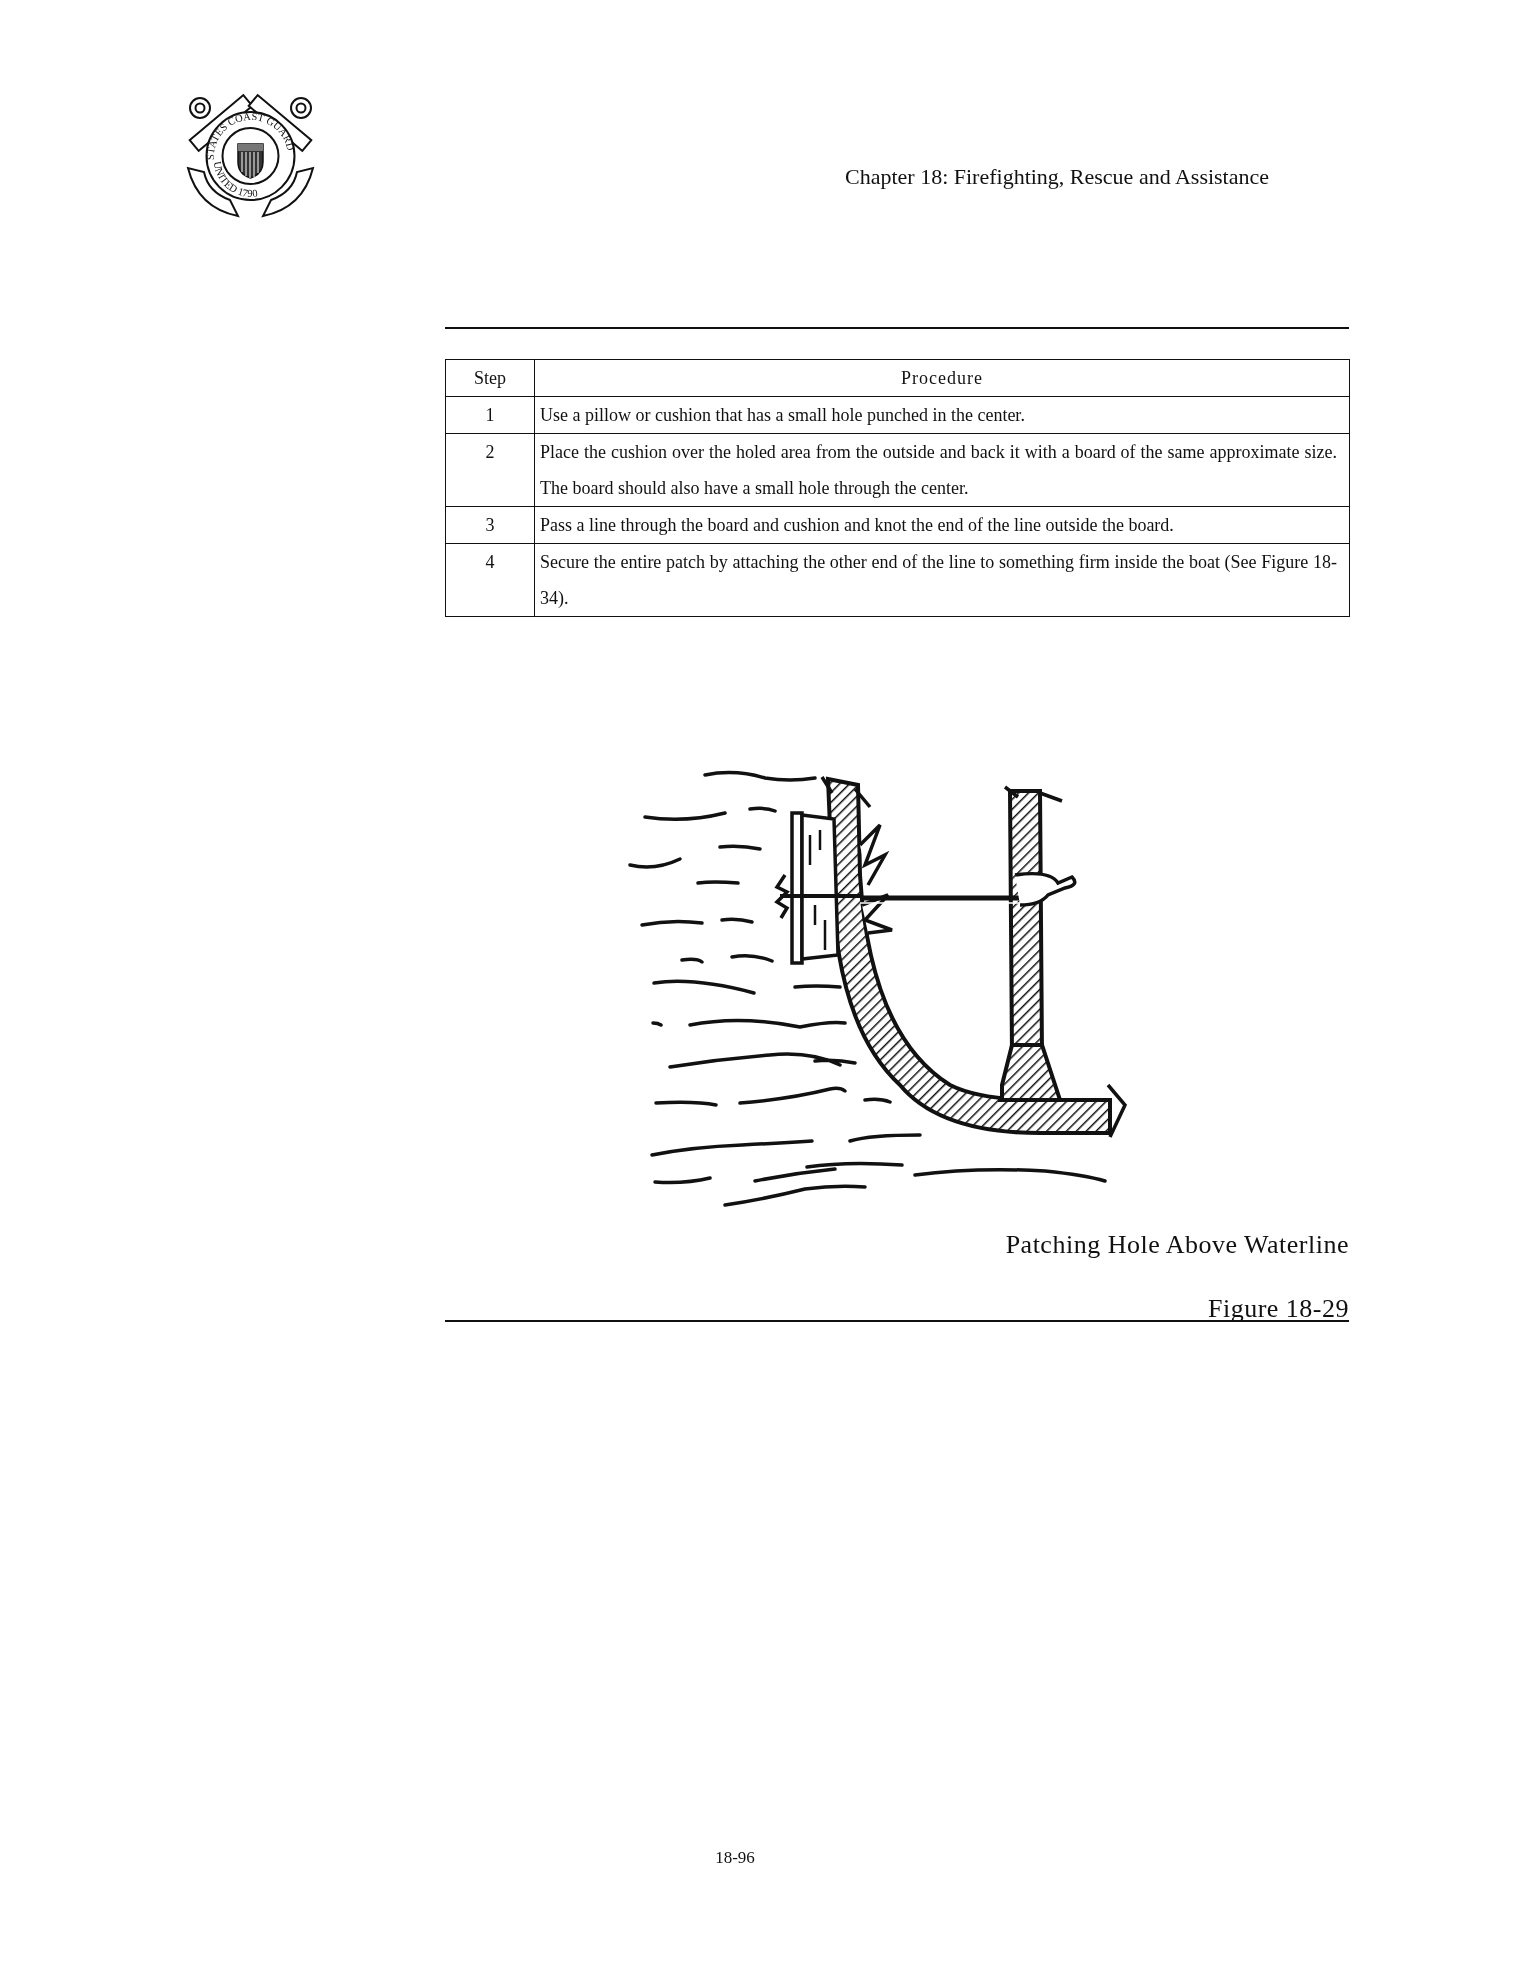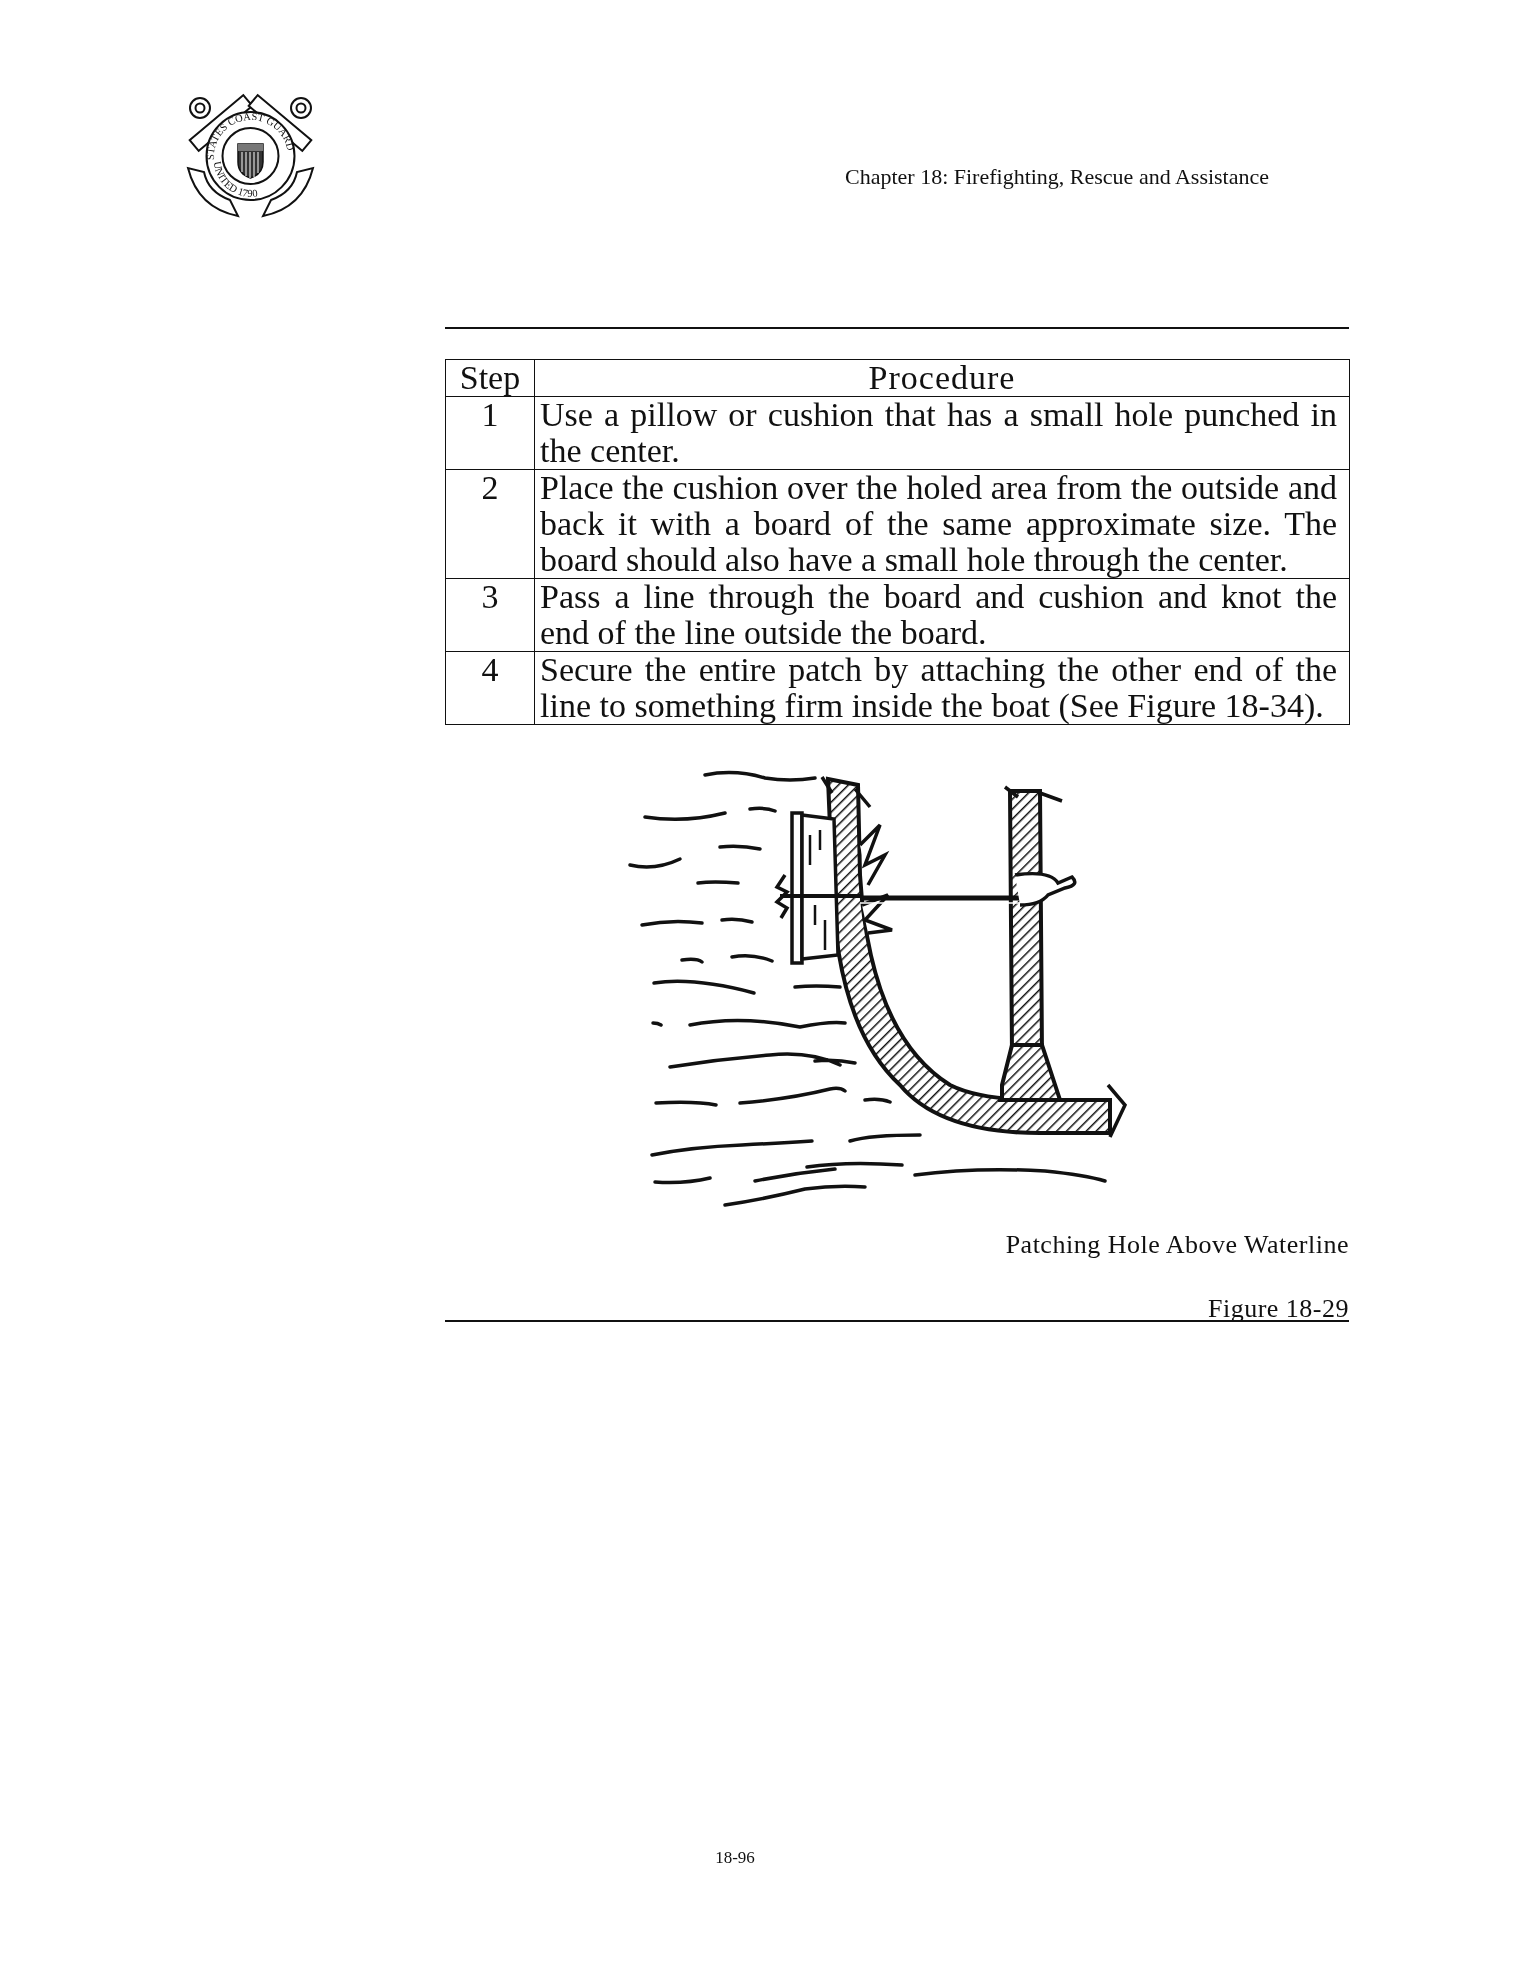--- a/index.html
+++ b/index.html
@@ -4,21 +4,21 @@
 <style>
   html, body { margin:0; padding:0; background:#ffffff; }
   body { width:1530px; height:1980px; position:relative; overflow:hidden;
          font-family:"Liberation Serif", "DejaVu Serif", serif; color:#111; }
   .logo { position:absolute; left:178px; top:88px; width:145px; height:135px; }
   .chapter-header { position:absolute; left:845px; top:120px; font-size:22px; white-space:nowrap;margin-top:44px; }
   .rule { position:absolute; left:445px; width:904px; height:0; border-top:2.5px solid #111; }
   .rule.top { top:327px; }
   .rule.bottom { top:1320px; }
   table.proc { position:absolute; left:445px; top:359px; width:905px; border-collapse:collapse;
-               font-size:34px; line-height:36px; }
+               font-size:18px; line-height:36px; }
   table.proc td, table.proc th { border:1.8px solid #111; vertical-align:top; padding:0; font-weight:normal; }
   table.proc th { text-align:center; height:35px; line-height:36px; }
   table.proc td.step { width:88px; text-align:center; }
   table.proc td.text { padding:0 12px 0 5px; text-align:justify; }
   .figure { position:absolute; left:610px; top:755px; width:570px; height:460px; }
   .caption { position:absolute; left:445px; width:904px; text-align:right; font-size:26px; letter-spacing:0.5px; }
   .caption.title { top:1230px; }
   .caption.num { top:1266px;margin-top:28px; }
   .page-number { position:absolute; left:0; width:1470px; text-align:center; top:1848px; font-size:17px; }
 </style>

